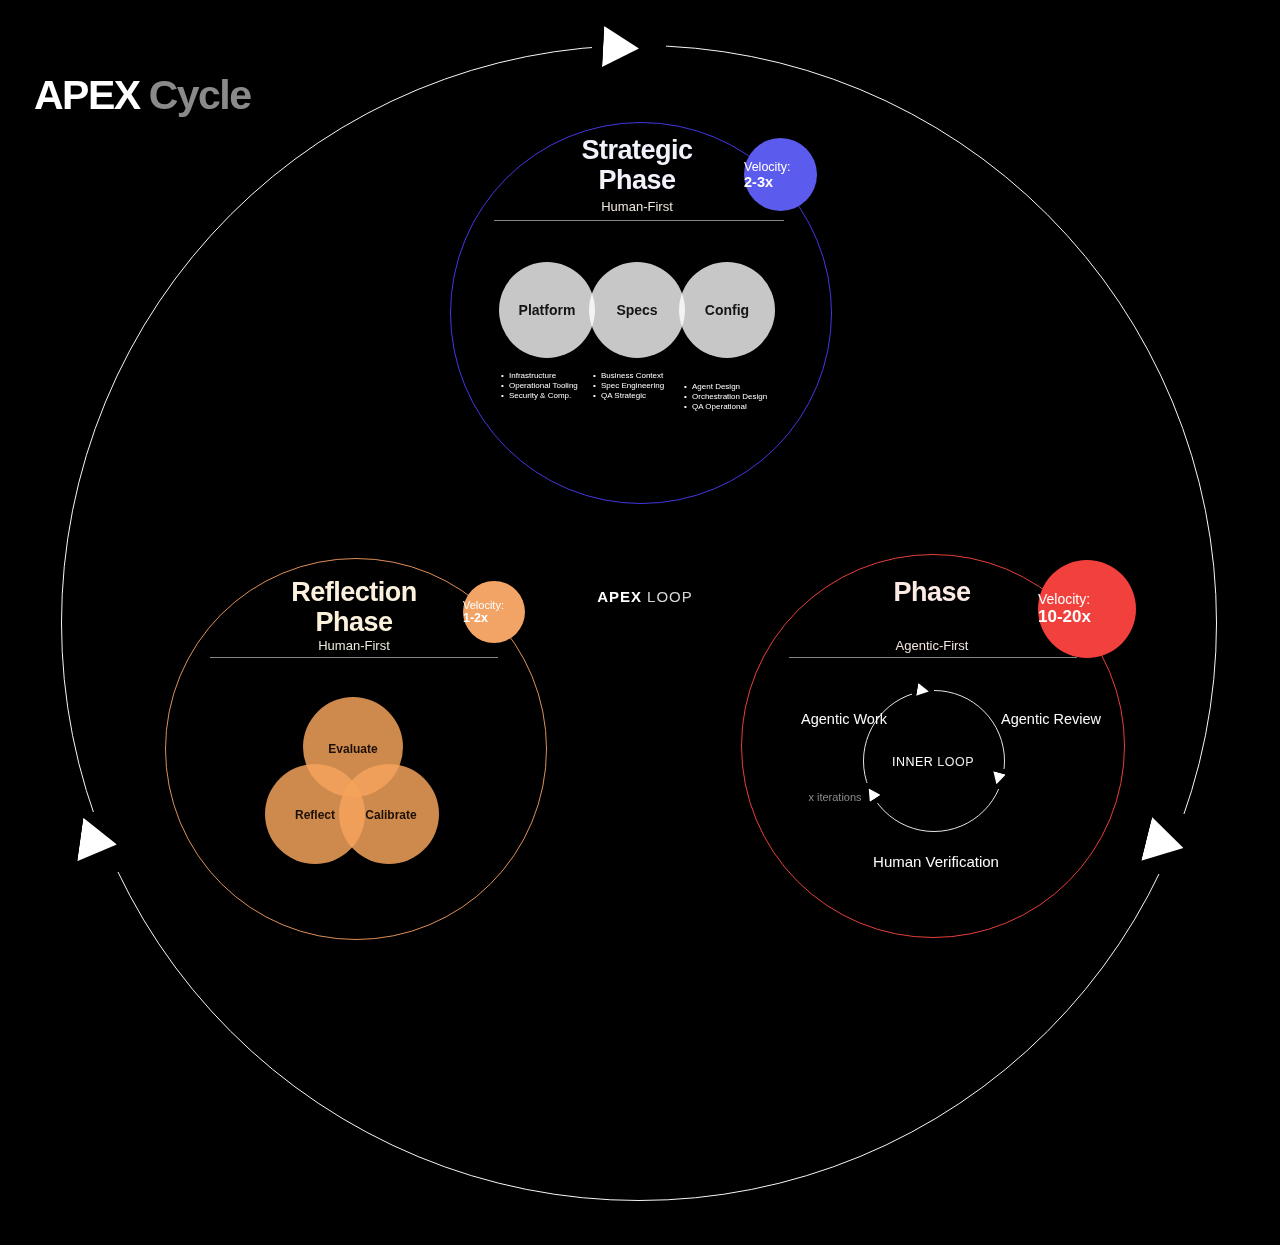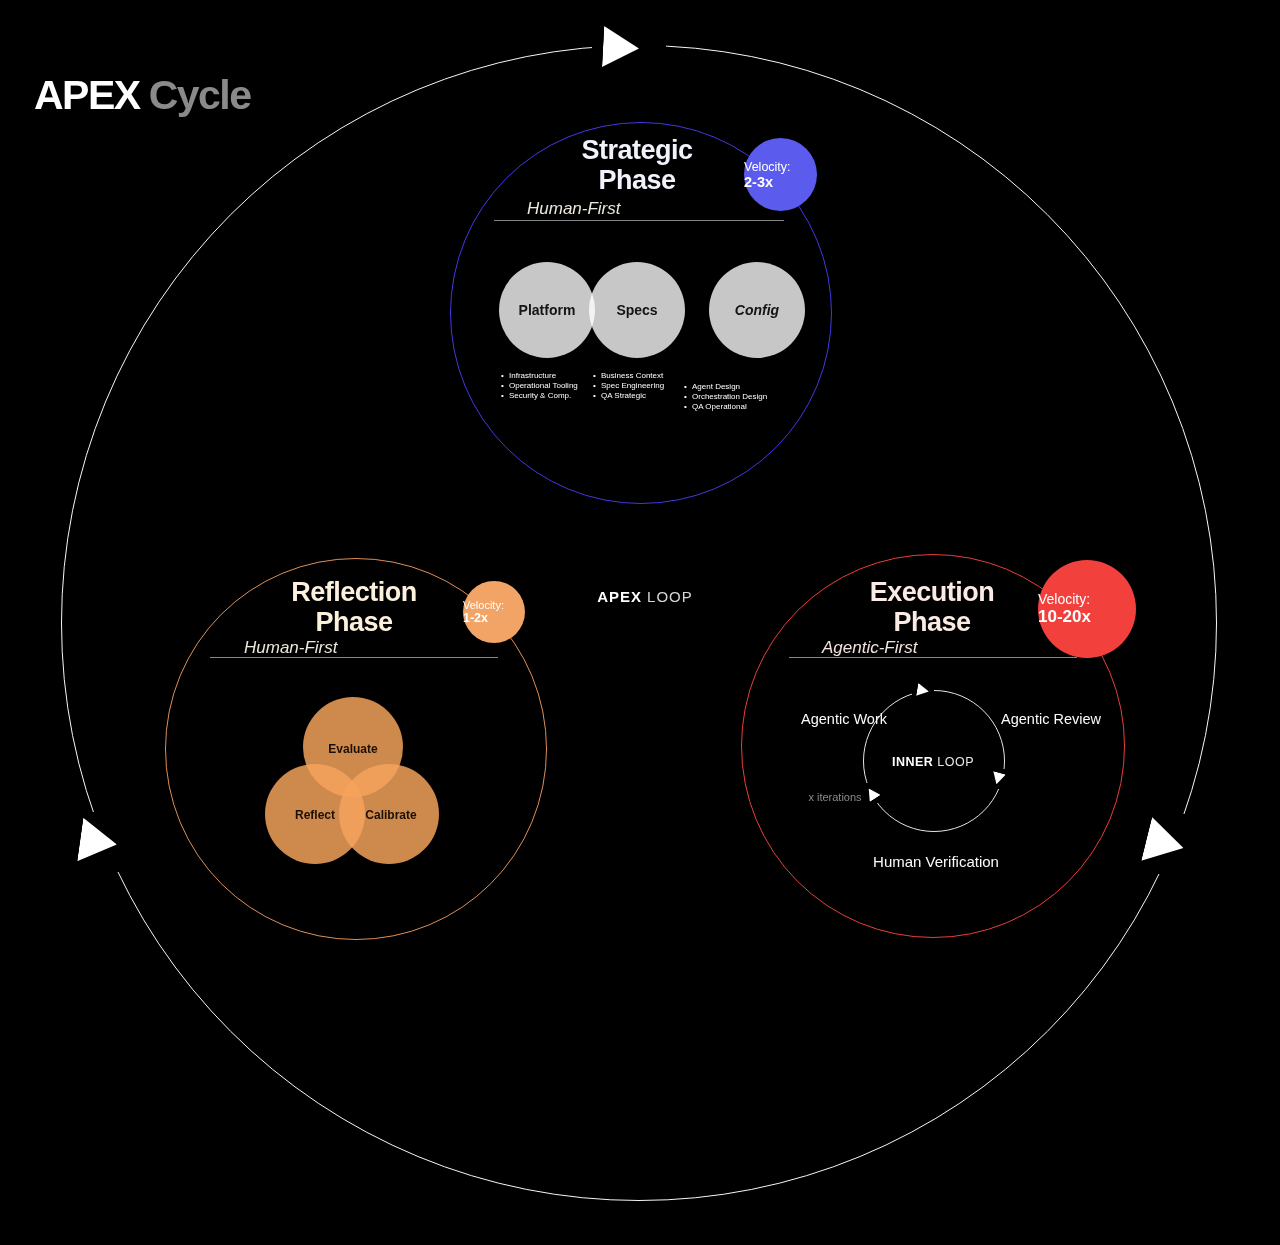--- a/index.html
+++ b/index.html
@@ -24,21 +24,21 @@
   
   .ring{border-radius:50%;}
   .ring.strategic{left:450px;top:122px;width:380px;height:380px;border:1.5px solid #4238e2;}
   .ring.reflection{left:165px;top:558px;width:380px;height:380px;border:1px solid #dd8f58;}
   .ring.execution{left:741px;top:554px;width:382px;height:382px;border:1px solid #e73f3a;}
 
   .phase-title{width:220px;font-size:27px;font-weight:bold;line-height:30px;letter-spacing:-0.5px;text-align:center;}
   .phase-title.strategic{left:527px;top:135px;color:#f2f2fd;}
   .phase-title.reflection{left:244px;top:577px;color:#fcf1dd;}
   .phase-title.execution{left:822px;top:577px;color:#fceae5;}
-  .phase-sub{width:220px;font-size:17px;font-style:italic;text-align:left;color:#ece7db;}
+  .phase-sub{width:220px;font-size:13px;text-align:center;color:#ece7db;}
   .phase-sub.strategic{left:527px;top:199px;}
   .phase-sub.reflection{left:244px;top:638px;}
   .phase-sub.execution{left:822px;top:638px;color:#f1e4de;}
   .divider{height:1px;background:rgba(255,255,255,0.52);}
   .divider.strategic{left:494px;top:220px;width:290px;}
   .divider.reflection{left:210px;top:657px;width:288px;}
   .divider.execution{left:789px;top:657px;width:288px;}
 
   
   .badge{border-radius:50%;display:flex;flex-direction:column;align-items:flex-start;justify-content:center;color:#fff;}
@@ -49,37 +49,37 @@
   .badge .vvalue{font-size:14.5px;font-weight:bold;}
   .badge.reflection .vlabel{font-size:11px;}
   .badge.reflection .vvalue{font-size:12.5px;}
   .badge.execution .vlabel{font-size:14px;}
   .badge.execution .vvalue{font-size:17px;}
 
   
   .gray-circle{top:262px;width:96px;height:96px;border-radius:50%;background:rgba(255,255,255,0.78);
                display:flex;align-items:center;justify-content:center;}
   .gray-circle .vlbl{font-size:14px;font-weight:bold;color:#141414;}
-  .gc-0{left:499px;} .gc-1{left:589px;} .gc-2{left:709px;font-style:italic;}
+  .gc-0{left:499px;} .gc-1{left:589px;} .gc-2{left:679px;}
   .bullets{top:371px;font-size:8px;line-height:10px;color:#fff;}
   .bl-0{left:500px;width:92px;} .bl-1{left:592px;width:92px;} .bl-2{left:683px;width:106px;margin-top:11px;}
   .bullets ul{margin:0;padding:0;list-style:none;}
   .bullets li{position:relative;padding-left:9px;white-space:nowrap;}
   .bullets li::before{content:"•";position:absolute;left:1px;top:0;}
 
   
   .orange-circle{width:100px;height:100px;border-radius:50%;background:rgba(246,163,92,0.84);}
   .oc-0{left:303px;top:697px;} .oc-1{left:265px;top:764px;} .oc-2{left:339px;top:764px;}
   .venn-lbl{font-size:12px;font-weight:bold;color:#1c1006;transform:translate(-50%,-50%);white-space:nowrap;}
   .vl-0{left:353px;top:749px;} .vl-1{left:315px;top:815px;} .vl-2{left:391px;top:815px;}
 
   
   .inner-ring{left:863px;top:690px;width:140px;height:140px;border:1px solid #e5e5e5;border-radius:50%;}
   .inner-loop-label{left:860px;top:755px;width:146px;font-size:12.5px;letter-spacing:0.5px;}
-  .inner-loop-label .bold{font-weight:bold;}
+  .inner-loop-label .bold{font-weight:normal;}
   .inner-loop-label .light{color:#e9e9e9;margin-left:4px;}
   .step-lbl{font-size:14.5px;color:#fbfbfb;white-space:nowrap;text-align:center;}
   .step-work{left:769px;top:711px;width:150px;}
   .step-review{left:976px;top:711px;width:150px;}
   .step-human{left:846px;top:853px;width:180px;font-size:15px;}
   .iterations{left:785px;top:791px;width:100px;font-size:11px;color:#8b8b8b;text-align:center;}
 </style>
 </head>
 <body>
 
@@ -155,21 +155,20 @@
   </div>
   <div class="abs orange-circle oc-0"></div>
   <div class="abs orange-circle oc-1"></div>
   <div class="abs orange-circle oc-2"></div>
   <div class="abs venn-lbl vl-0">Evaluate</div>
   <div class="abs venn-lbl vl-1">Reflect</div>
   <div class="abs venn-lbl vl-2">Calibrate</div>
 
   <div class="abs ring execution"></div>
   <div class="abs phase-title execution">
-    <div>Execution</div>
     <div>Phase</div>
   </div>
   <div class="abs phase-sub execution">Agentic-First</div>
   <div class="abs divider execution"></div>
   <div class="abs badge execution">
     <span class="vlabel">Velocity:</span>
     <span class="vvalue">10-20x</span>
   </div>
 
   <div class="abs inner-ring"></div>

